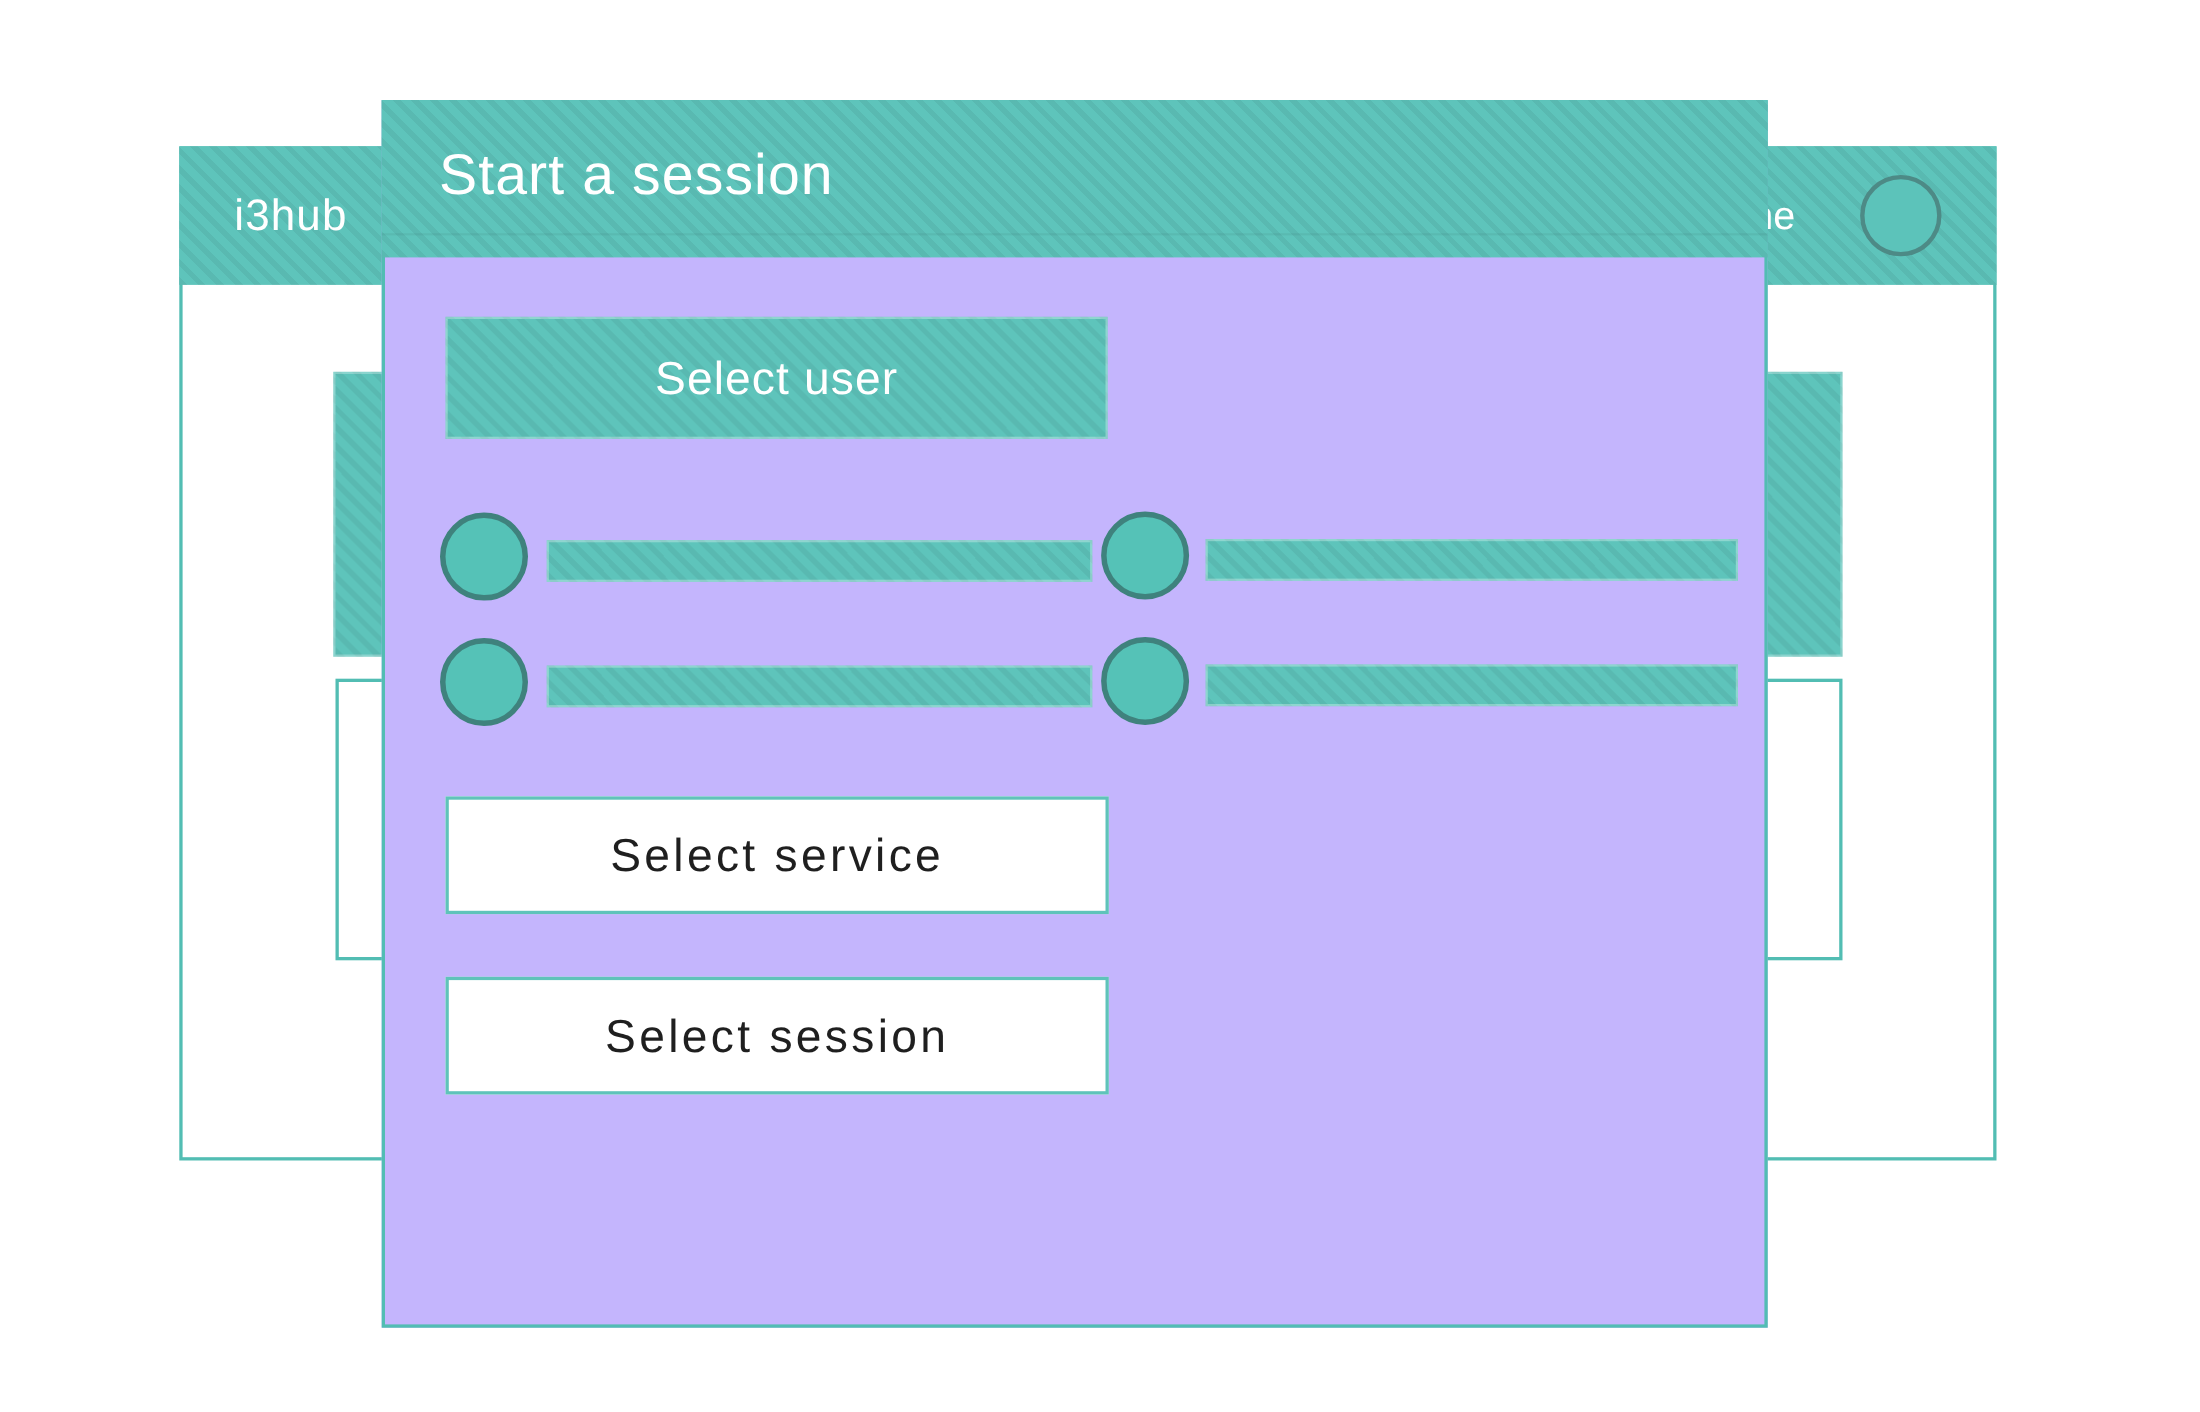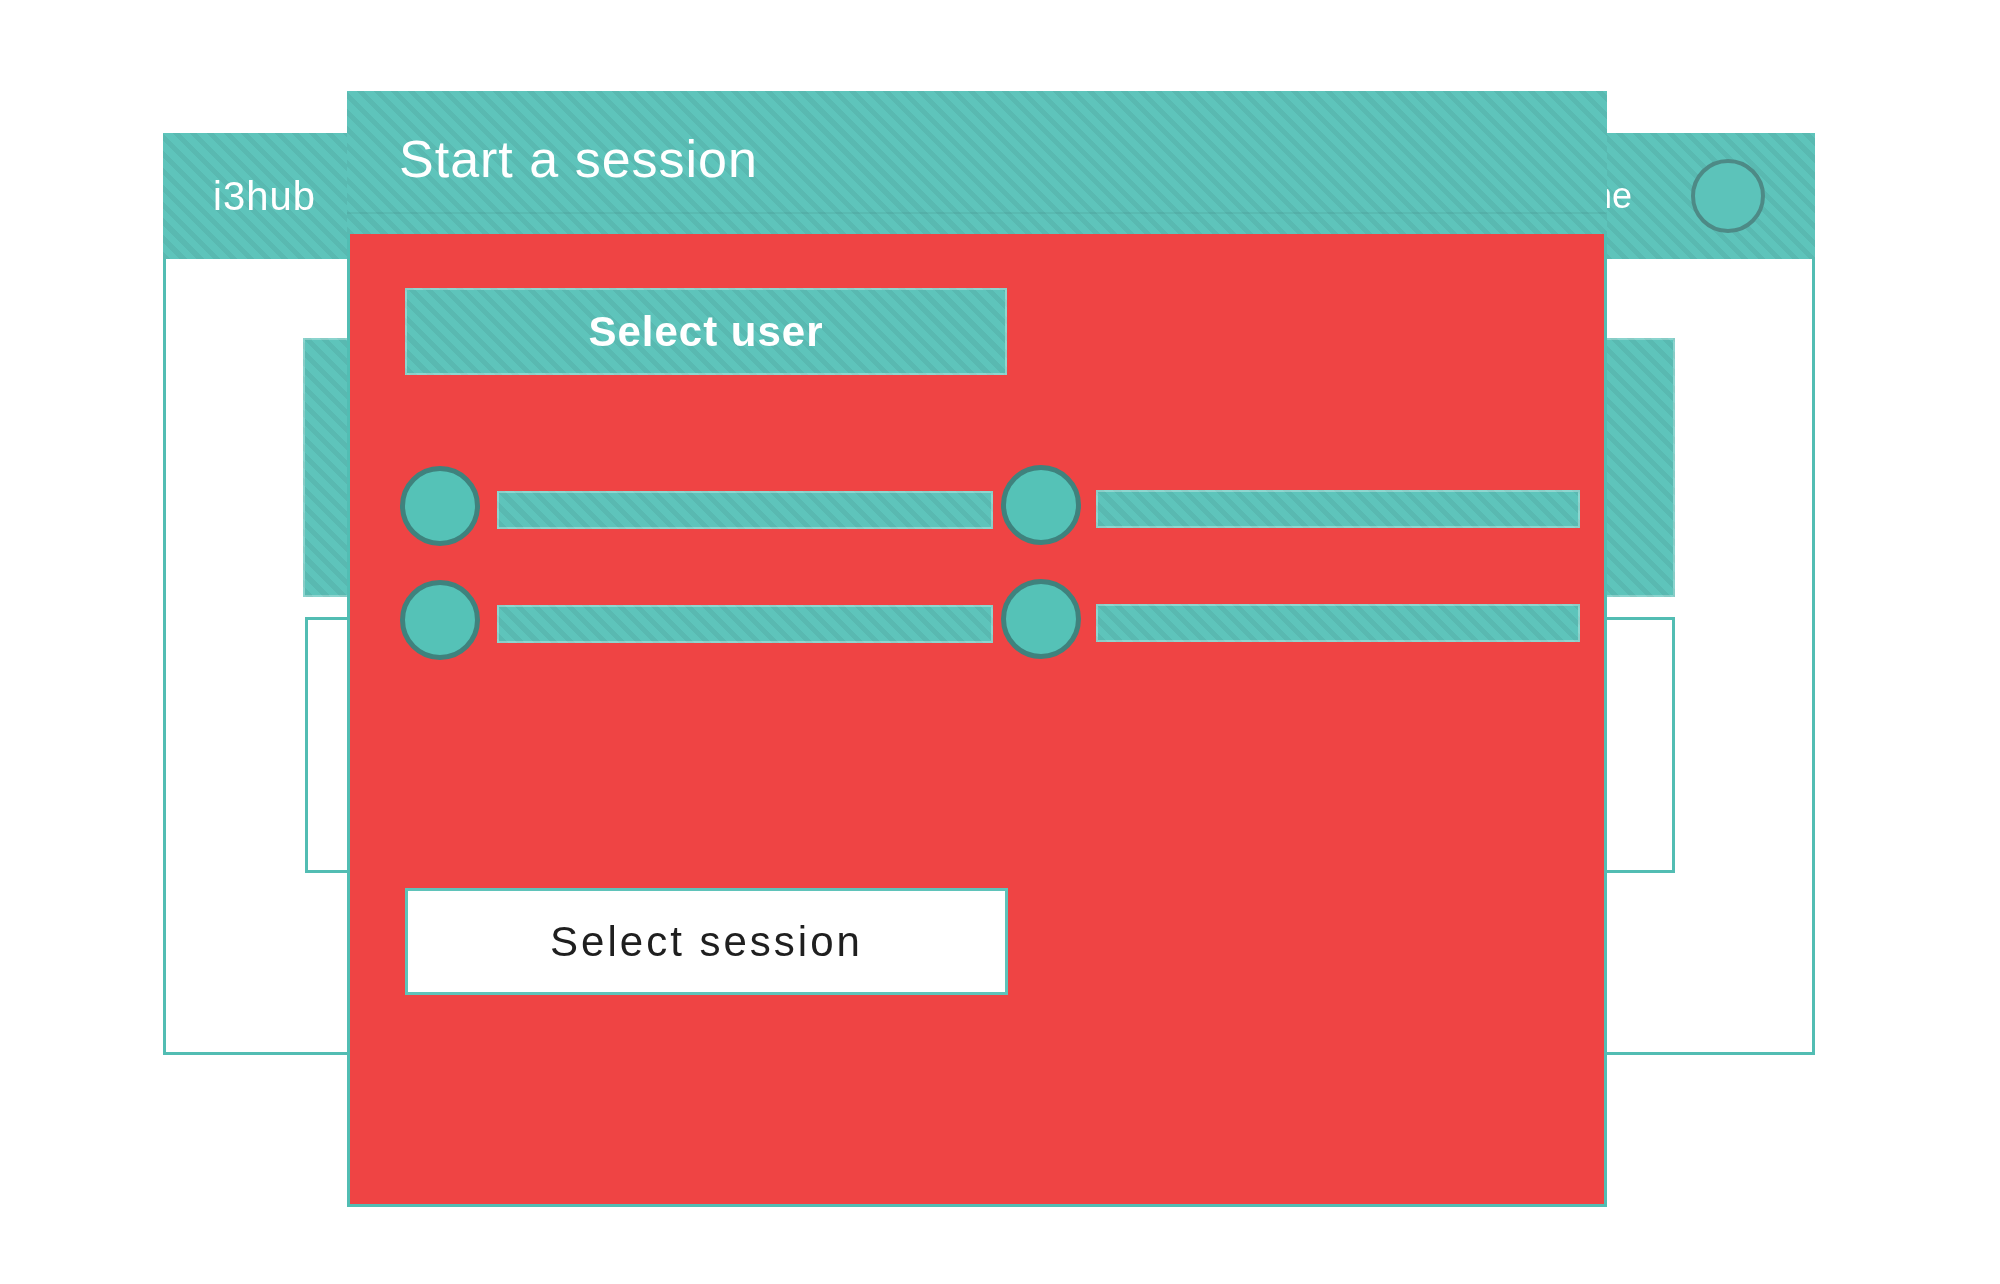--- a/index.html
+++ b/index.html
@@ -35,33 +35,33 @@
     position:absolute;left:137px;top:202px;width:1372px;height:259px;
     border:2px solid rgba(255,255,255,0.28);box-sizing:border-box;
   }
   .bg-outline-box{
     position:absolute;left:139px;top:481px;width:1370px;height:256px;
     background:#fff;border:3px solid var(--border-teal);box-sizing:border-box;
   }
   
   .modal{
     position:absolute;left:347px;top:91px;width:1260px;height:1116px;
-    background:#ef4444;border:3px solid var(--border-teal);box-sizing:border-box;z-index:2;
+    background:#c4b5fd;border:3px solid var(--border-teal);box-sizing:border-box;z-index:2;
   }
   .modal-header{
     position:absolute;left:-3px;top:-3px;right:-3px;height:143px;
     display:flex;align-items:center;padding:0 0 8px 52px;box-sizing:border-box;
   }
   .modal-title{color:var(--text-light);font-size:52px;letter-spacing:1px;}
   .header-seam{position:absolute;left:0;right:0;bottom:20px;height:2px;background:rgba(0,0,0,0.05);}
   .select-user-btn{
-    position:absolute;left:55px;top:194px;width:602px;height:87px;
+    position:absolute;left:55px;top:194px;width:602px;height:111px;
     display:flex;align-items:center;justify-content:center;
     color:var(--text-light);font-size:42px;letter-spacing:1px;
-    border:2px solid rgba(255,255,255,0.3);box-sizing:border-box;cursor:pointer;font-weight:bold;
+    border:2px solid rgba(255,255,255,0.3);box-sizing:border-box;cursor:pointer;
   }
   .user-item{position:absolute;height:80px;}
   .user-item .circle{
     position:absolute;left:0;top:0;width:80px;height:80px;border-radius:50%;
     background:var(--circle-fill);border:5px solid var(--circle-border);box-sizing:border-box;
   }
   .user-item .bar{
     position:absolute;top:25px;height:38px;
     border:2px solid rgba(255,255,255,0.3);box-sizing:border-box;
   }
@@ -107,16 +107,17 @@
     </div>
     <div class="user-item" style="left:50px;top:486px;width:593px;">
       <div class="circle"></div>
       <div class="bar striped" style="left:97px;width:496px;"></div>
     </div>
     <div class="user-item" style="left:651px;top:485px;width:926px;">
       <div class="circle"></div>
       <div class="bar striped" style="left:95px;width:484px;"></div>
     </div>
 
+    <div class="btn-outline" style="top:630px;">Select service</div>
     <div class="btn-outline" style="top:794px;">Select session</div>
   </div>
 
 </div>
 
 </body></html>

